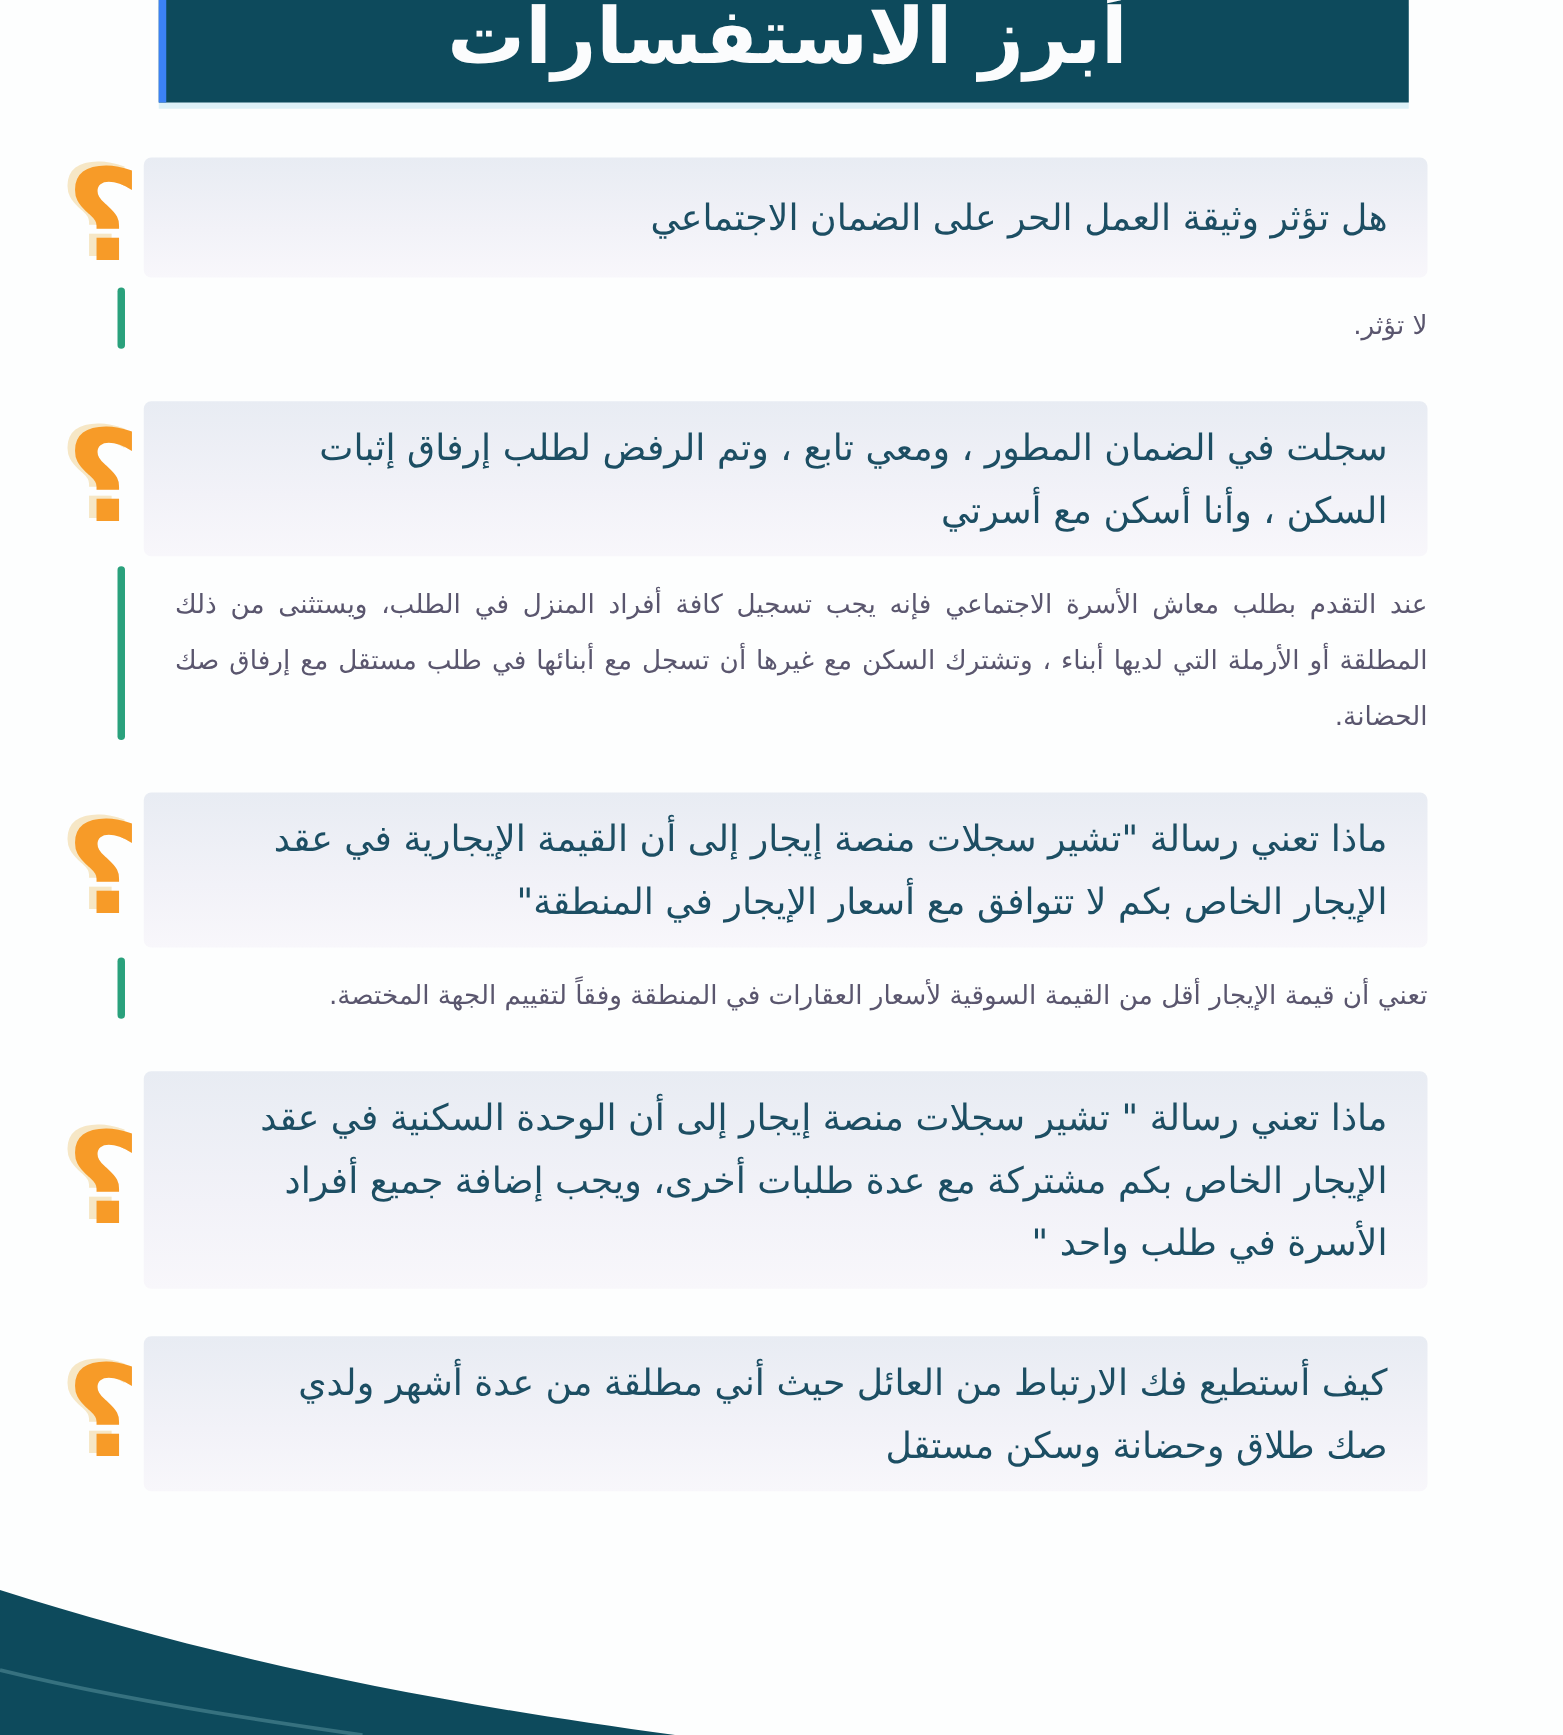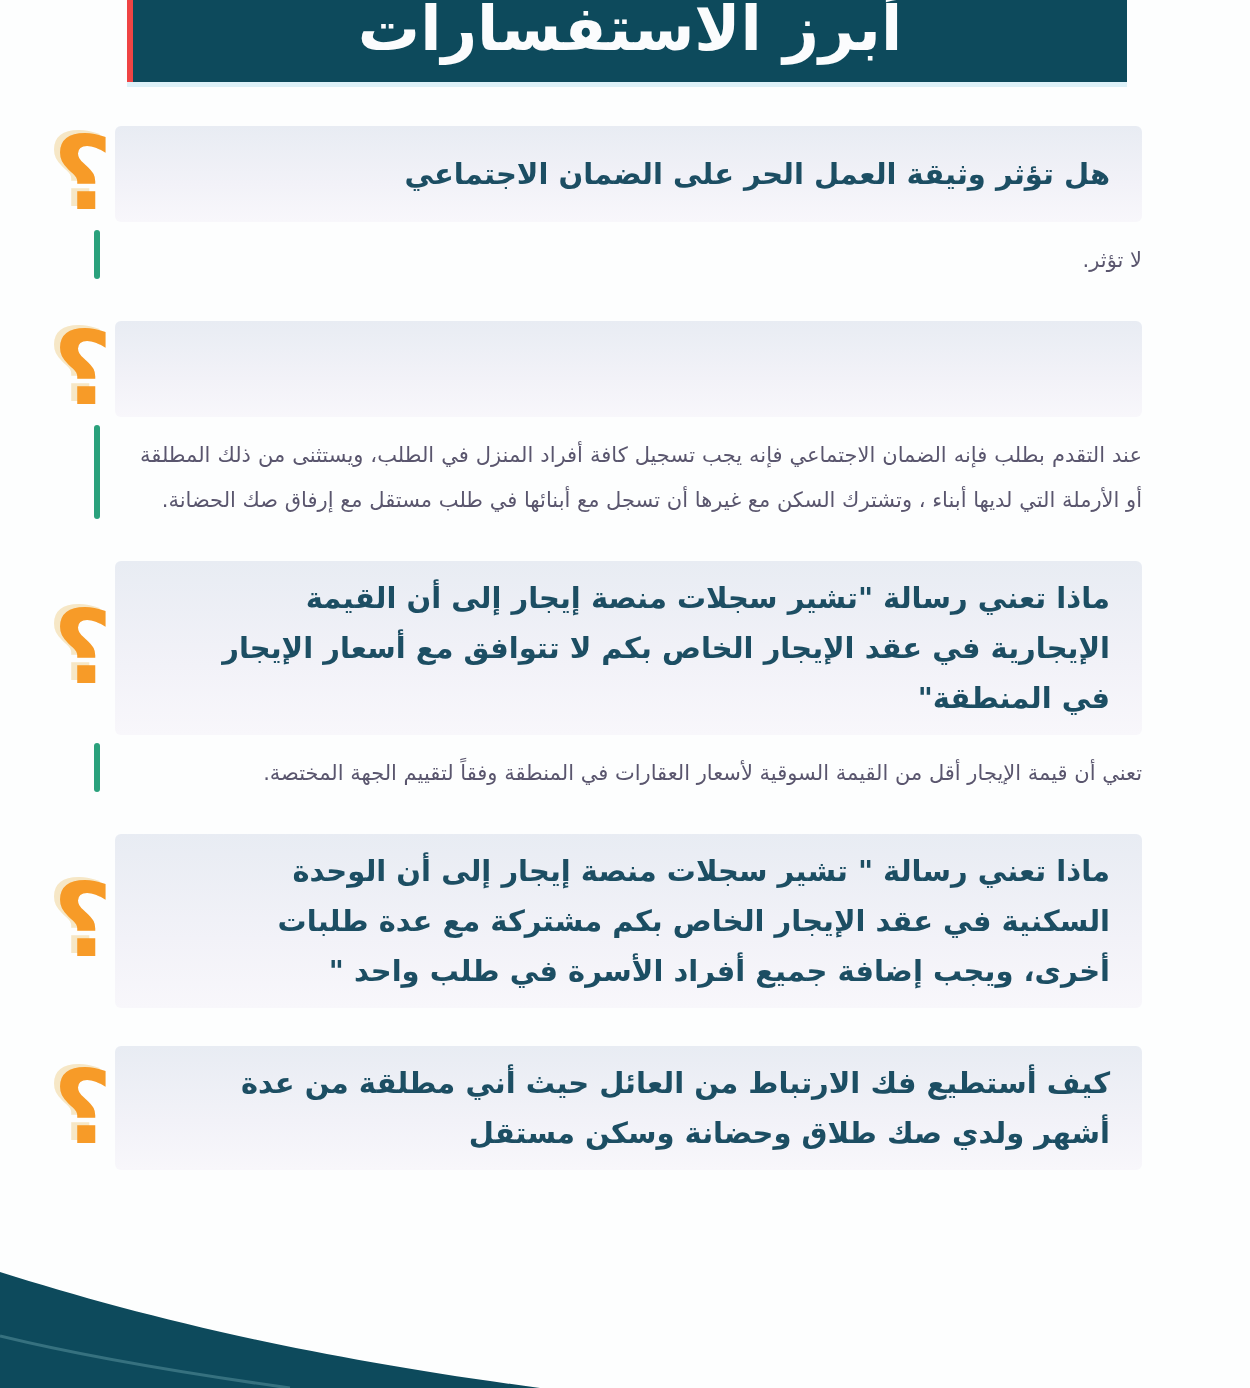--- a/index.html
+++ b/index.html
@@ -10,21 +10,21 @@
     background:#fdfefe;
     overflow:hidden;
     font-family:"DejaVu Sans", sans-serif;
   }
 
   
   .header {
     margin-left:127px;
     width:1000px; height:82px;
     background:#0d4a5c;
-    border-left:6px solid #ef4444;
+    border-left:6px solid #3b82f6;
     box-shadow:0 5px 0 #ddf1f8;
     overflow:hidden;
     display:flex; justify-content:center; align-items:flex-start;
   }
   .header h1 {
     margin-top:-26px;
     font-size:62px; line-height:110px;
     font-weight:bold; color:#fbfcfd;
     white-space:nowrap;
     direction:rtl;
@@ -40,21 +40,21 @@
     margin-left:115px; margin-right:108px;
     min-height:96px;
     background:linear-gradient(180deg,#e8ecf3 0%,#f2f2f8 60%,#f8f7fb 100%);
     border-radius:6px;
     display:flex; align-items:center; justify-content:flex-end;
     padding:12px 32px 12px 92px;
   }
   .q-text {
     direction:rtl; text-align:right;
     font-size:29px; line-height:50px;
-    font-weight:bold; color:#1c4e63;
+    font-weight:normal; color:#1c4e63;
   }
 
   .q-icon {
     position:absolute; left:-62px; top:50%;
     transform:translateY(-50%);
     font-size:102px; line-height:1; font-weight:bold;
     color:#f79b28;
     text-shadow:-6px -3px 0 #f6e7c6;
     z-index:3;
     user-select:none;
@@ -99,24 +99,25 @@
     </div>
     <div class="a-wrap">
       <span class="green-line"></span>
       <p class="a-text">لا تؤثر.</p>
     </div>
   </section>
 
   <section class="faq-item">
     <div class="q-bar">
       <span class="q-icon">؟</span>
+      <p class="q-text">سجلت في الضمان المطور ، ومعي تابع ، وتم الرفض لطلب إرفاق إثبات السكن ، وأنا أسكن مع أسرتي</p>
     </div>
     <div class="a-wrap">
       <span class="green-line"></span>
-      <p class="a-text">عند التقدم بطلب فإنه الضمان الاجتماعي فإنه يجب تسجيل كافة أفراد المنزل في الطلب، ويستثنى من ذلك المطلقة أو الأرملة التي لديها أبناء ، وتشترك السكن مع غيرها أن تسجل مع أبنائها في طلب مستقل مع إرفاق صك الحضانة.</p>
+      <p class="a-text">عند التقدم بطلب معاش الأسرة الاجتماعي فإنه يجب تسجيل كافة أفراد المنزل في الطلب، ويستثنى من ذلك المطلقة أو الأرملة التي لديها أبناء ، وتشترك السكن مع غيرها أن تسجل مع أبنائها في طلب مستقل مع إرفاق صك الحضانة.</p>
     </div>
   </section>
 
   <section class="faq-item">
     <div class="q-bar">
       <span class="q-icon">؟</span>
       <p class="q-text">ماذا تعني رسالة "تشير سجلات منصة إيجار إلى أن القيمة الإيجارية في عقد الإيجار الخاص بكم لا تتوافق مع أسعار الإيجار في المنطقة"</p>
     </div>
     <div class="a-wrap">
       <span class="green-line"></span>

